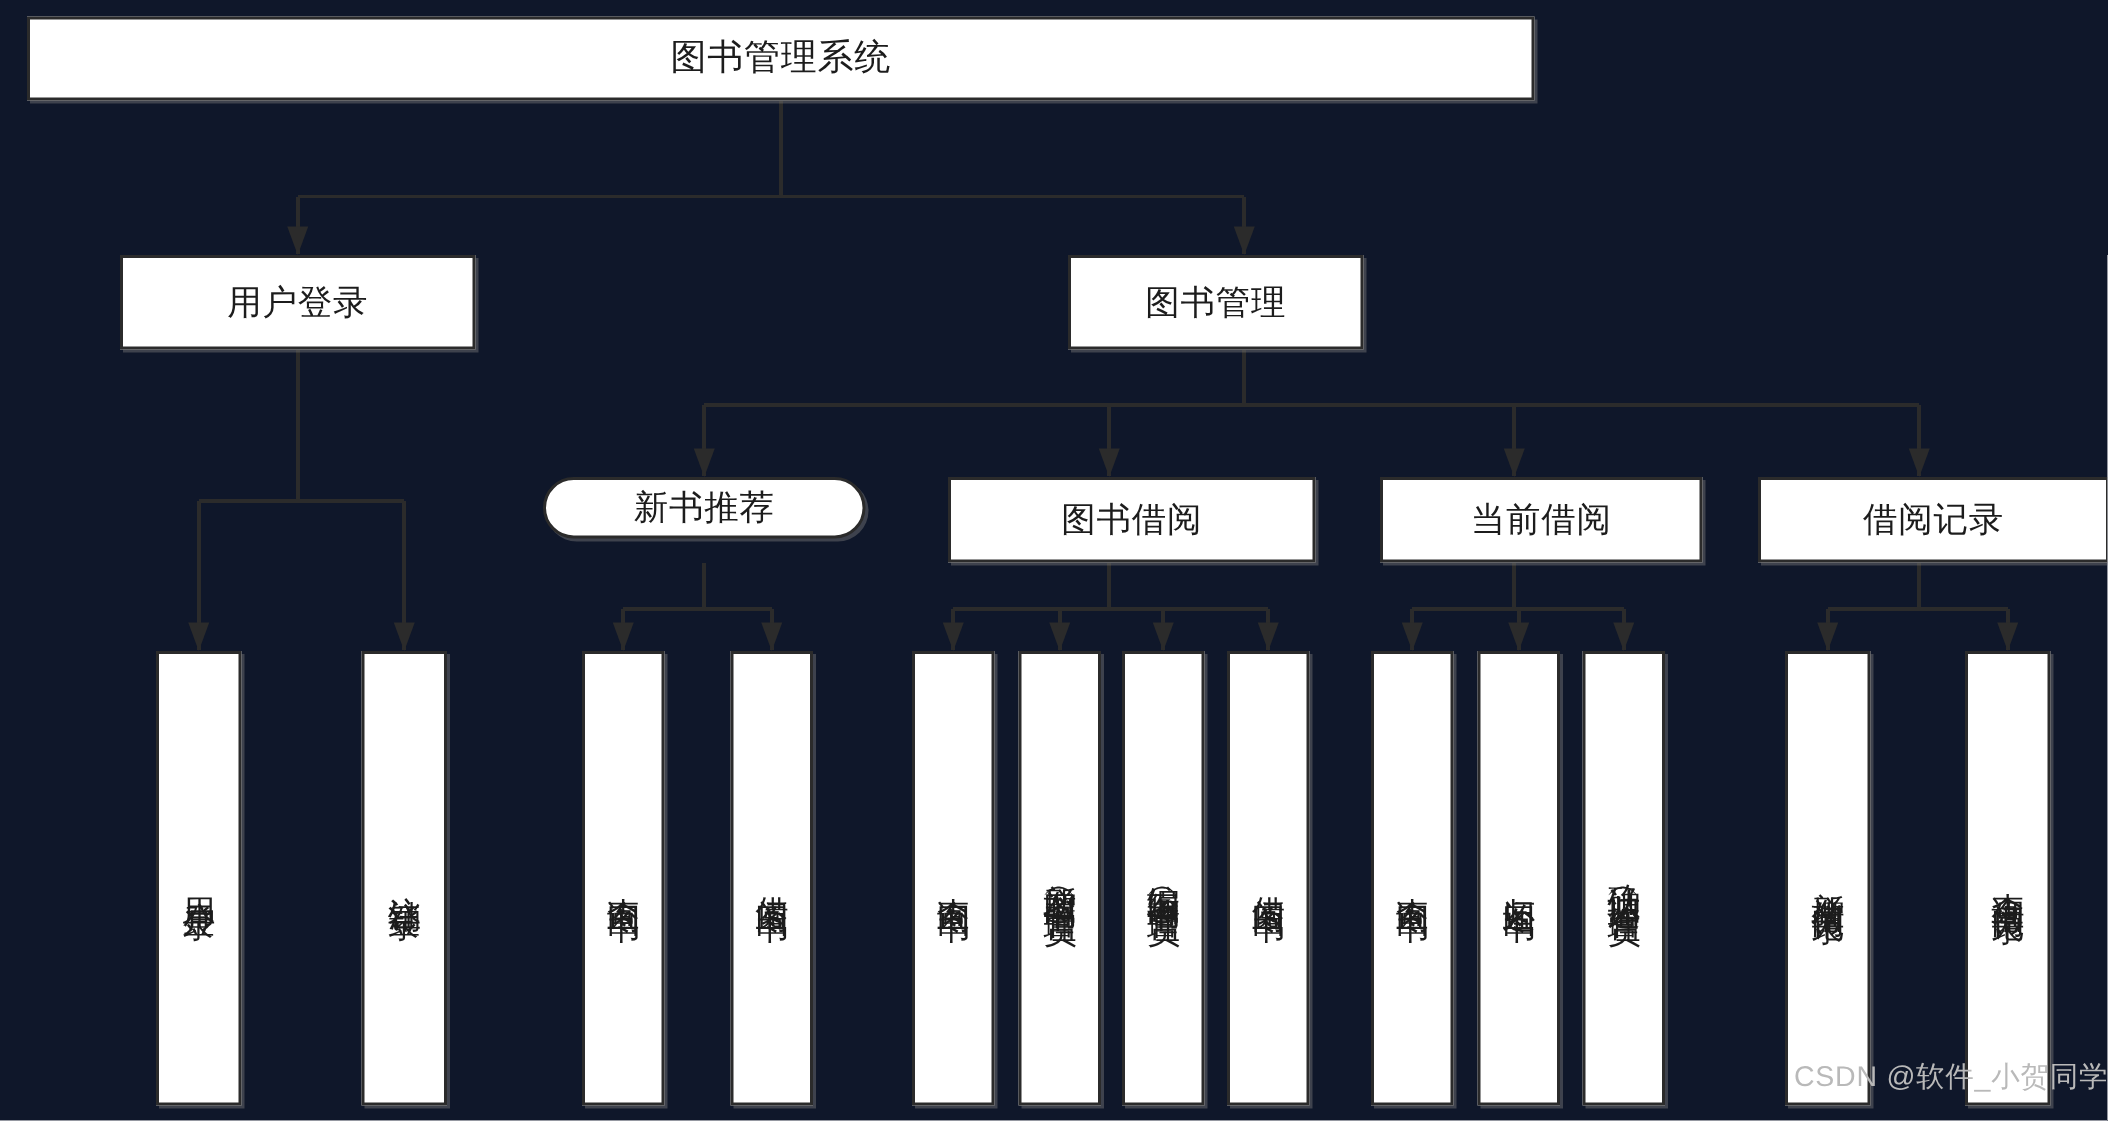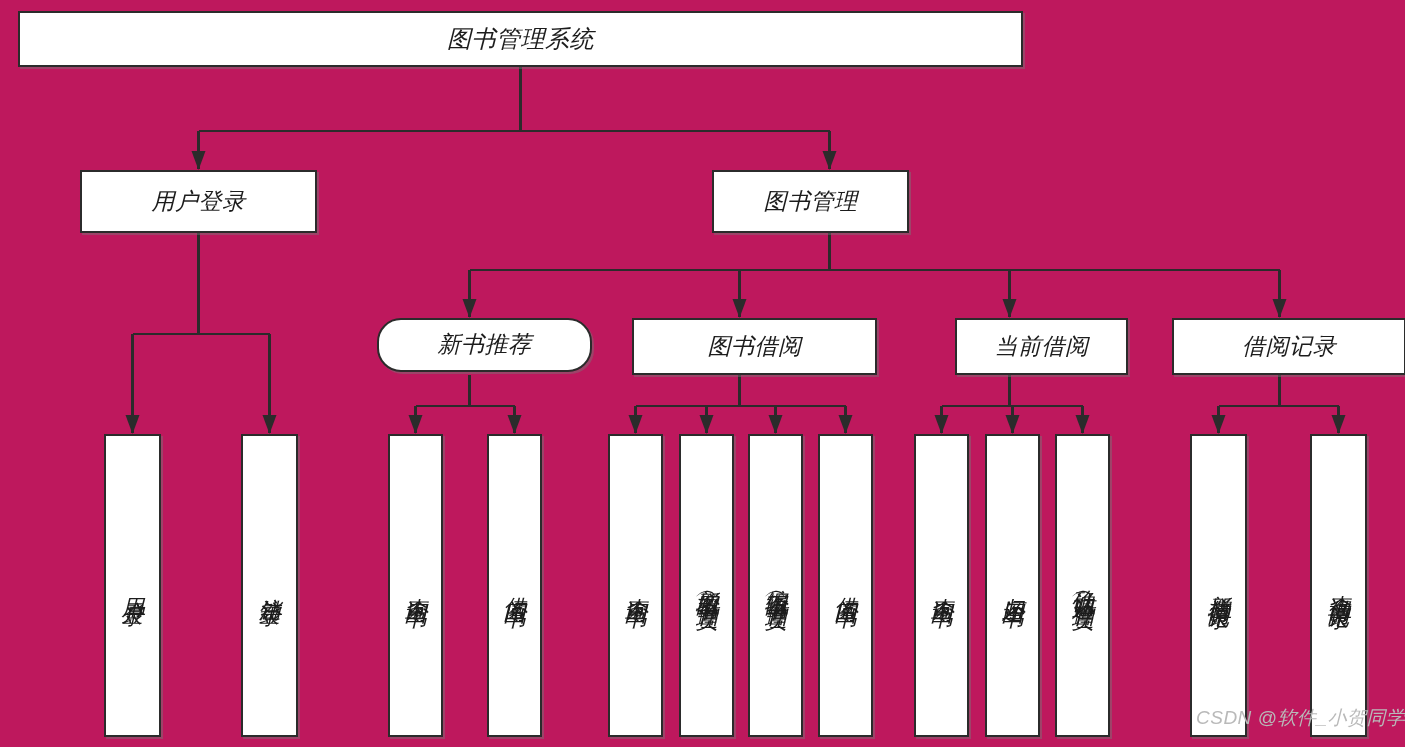--- a/index.html
+++ b/index.html
@@ -8,23 +8,22 @@
     padding: 0;
     background: #ffffff;
   }
   body {
     font-family: "Liberation Sans", "DejaVu Sans", sans-serif;
   }
   #diagram-root {
     position: relative;
     width: 1405px;
     height: 747px;
-    background: #be185d;
+    background: #0f172a;
     overflow: hidden;
-    font-style: italic;
   }
   #wires {
     position: absolute;
     left: 0;
     top: 0;
     width: 1405px;
     height: 747px;
     pointer-events: none;
   }
   .node {
@@ -128,27 +127,27 @@
   <div id="node-layer">
       <div class="node horizontal root" style="left: 18px; top: 11px; width: 1005px; height: 56px;">
         <span class="node-label">图书管理系统</span>
       </div>
       <div class="node horizontal" style="left: 80px; top: 170px; width: 237px; height: 63px;">
         <span class="node-label">用户登录</span>
       </div>
       <div class="node horizontal" style="left: 712px; top: 170px; width: 197px; height: 63px;">
         <span class="node-label">图书管理</span>
       </div>
-      <div class="node horizontal" style="left: 377px; top: 318px; width: 215px; height: 54px; border-radius: 24px;">
+      <div class="node horizontal" style="left: 362px; top: 318px; width: 215px; height: 41px; border-radius: 24px;">
         <span class="node-label">新书推荐</span>
       </div>
       <div class="node horizontal" style="left: 632px; top: 318px; width: 245px; height: 57px;">
         <span class="node-label">图书借阅</span>
       </div>
-      <div class="node horizontal" style="left: 955px; top: 318px; width: 173px; height: 57px;">
+      <div class="node horizontal" style="left: 920px; top: 318px; width: 215px; height: 57px;">
         <span class="node-label">当前借阅</span>
       </div>
       <div class="node horizontal" style="left: 1172px; top: 318px; width: 234px; height: 57px;">
         <span class="node-label">借阅记录</span>
       </div>
       <div class="node vertical" style="left: 104px; top: 434px; width: 57px; height: 303px;">
         <span class="node-label">用户登录</span>
       </div>
       <div class="node vertical" style="left: 241px; top: 434px; width: 57px; height: 303px;">
         <span class="node-label">注销登录</span>

